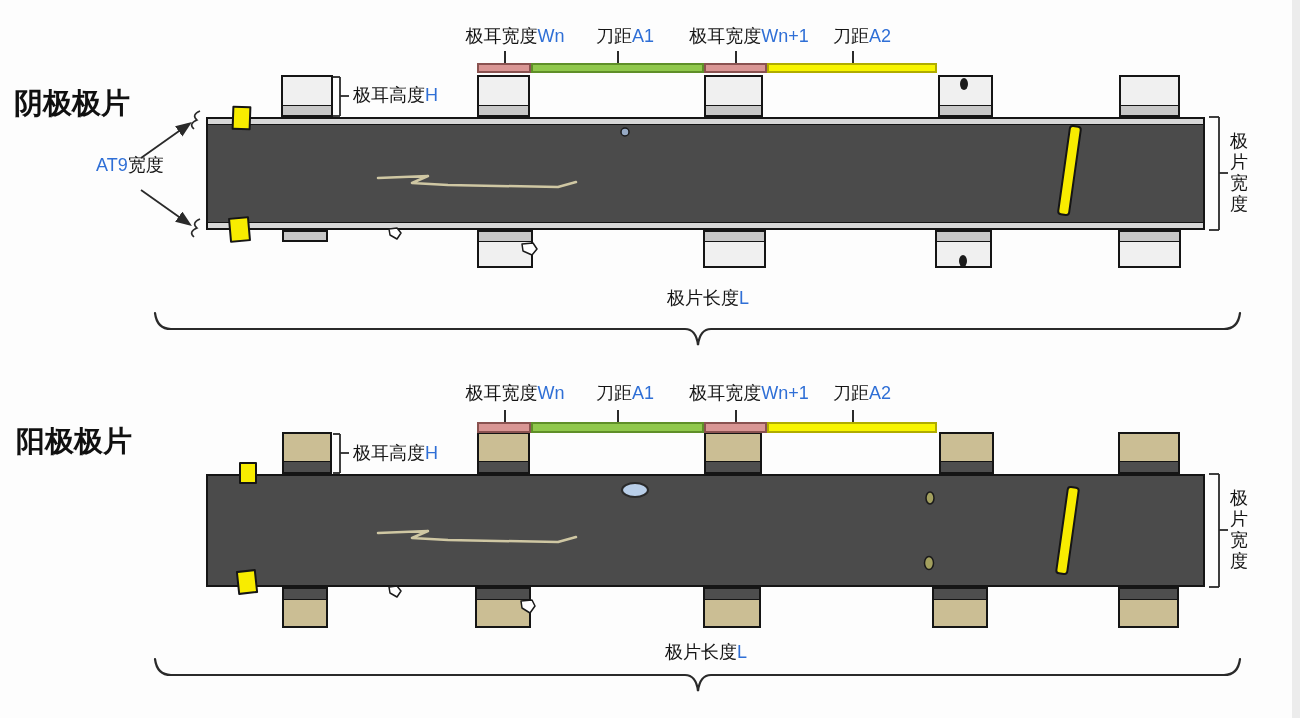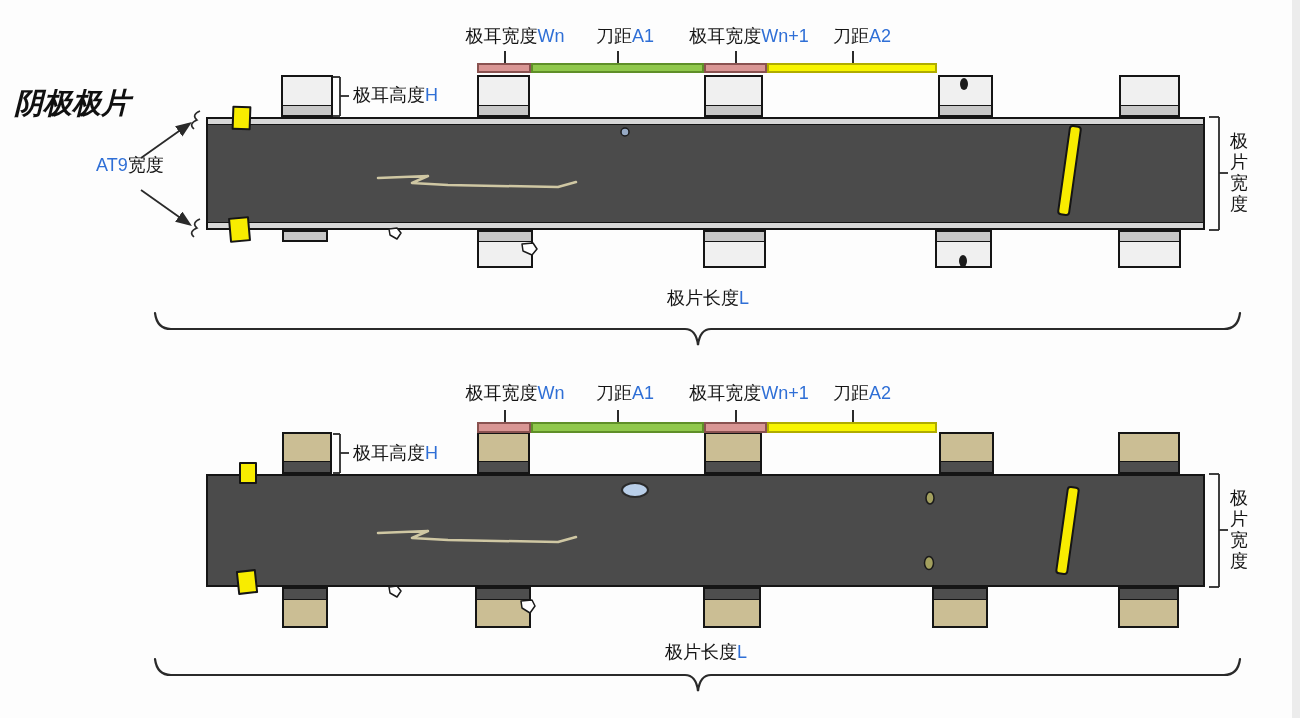--- a/index.html
+++ b/index.html
@@ -10,21 +10,21 @@
   .lbl{font-size:18px;line-height:21px;color:#151515;white-space:nowrap;}
   .lbl .var{color:var(--blue,#2f6fd6);}
   section{position:absolute;left:0;top:0;width:100%;height:100%;}
   svg{position:absolute;left:0;top:0;pointer-events:none;}
 </style>
 </head>
 <body>
 
 <div id="canvas">
   <section>
-    <h2 class="abs title" style="left: 14px; top: 60px; font-style: italic;">阴极极片</h2>
+    <h2 class="abs title" style="left: 14px; top: 60px;">阴极极片</h2>
   <div class="abs" style="left: 281px; top: 75px; width: 52px; height: 42px; background: rgb(240, 240, 240); border: 2px solid rgb(21, 21, 21);">
         <div class="abs" style="left: 0px; right: 0px; bottom: 0px; height: 10px; background: rgb(199, 199, 199); border-top: 1.5px solid rgb(21, 21, 21);"></div>
       </div>
       <div class="abs" style="left: 477px; top: 75px; width: 53px; height: 42px; background: rgb(240, 240, 240); border: 2px solid rgb(21, 21, 21);">
         <div class="abs" style="left: 0px; right: 0px; bottom: 0px; height: 10px; background: rgb(199, 199, 199); border-top: 1.5px solid rgb(21, 21, 21);"></div>
       </div>
       <div class="abs" style="left: 704px; top: 75px; width: 59px; height: 42px; background: rgb(240, 240, 240); border: 2px solid rgb(21, 21, 21);">
         <div class="abs" style="left: 0px; right: 0px; bottom: 0px; height: 10px; background: rgb(199, 199, 199); border-top: 1.5px solid rgb(21, 21, 21);"></div>
       </div>
       <div class="abs" style="left: 938px; top: 75px; width: 55px; height: 42px; background: rgb(240, 240, 240); border: 2px solid rgb(21, 21, 21);">
@@ -95,20 +95,21 @@
         <path d="M200,219 q-9,4 -3,9 q-9,4 -3,9" fill="none" stroke="#2a2a2a" stroke-width="1.6"></path>
         <ellipse cx="625" cy="132" rx="4" ry="4" fill="#96a9c4" stroke="#1a1a1a" stroke-width="1.5"></ellipse>
         <path d="M378,178 L428,176 L412,183 L448,185 L558,187 L576,182" fill="none" stroke="#cfc7a3" stroke-width="2.5" stroke-linejoin="round" stroke-linecap="round"></path>
         <path d="M389,229 L397,228 L401,233 L397,239 L390,235 Z" fill="#ffffff" stroke="#1a1a1a" stroke-width="1.5" stroke-linejoin="round" stroke-linecap="round"></path>
         <path d="M522,244 L533,243 L537,249 L532,255 L523,251 Z" fill="#ffffff" stroke="#1a1a1a" stroke-width="1.5" stroke-linejoin="round" stroke-linecap="round"></path>
         <ellipse cx="964" cy="84" rx="4" ry="6" fill="#1c1c1c" stroke="none" stroke-width="0"></ellipse>
         <ellipse cx="963" cy="261" rx="4" ry="6" fill="#1c1c1c" stroke="none" stroke-width="0"></ellipse>
       </svg>
     </section>
   <section>
+    <h2 class="abs title" style="left: 16px; top: 398px;">阳极极片</h2>
   <div class="abs" style="left: 282px; top: 432px; width: 50px; height: 42px; background: rgb(203, 190, 148); border: 2px solid rgb(21, 21, 21);">
         <div class="abs" style="left: 0px; right: 0px; bottom: 0px; height: 11px; background: rgb(78, 78, 78); border-top: 1.5px solid rgb(21, 21, 21);"></div>
       </div>
       <div class="abs" style="left: 477px; top: 432px; width: 53px; height: 42px; background: rgb(203, 190, 148); border: 2px solid rgb(21, 21, 21);">
         <div class="abs" style="left: 0px; right: 0px; bottom: 0px; height: 11px; background: rgb(78, 78, 78); border-top: 1.5px solid rgb(21, 21, 21);"></div>
       </div>
       <div class="abs" style="left: 704px; top: 432px; width: 58px; height: 42px; background: rgb(203, 190, 148); border: 2px solid rgb(21, 21, 21);">
         <div class="abs" style="left: 0px; right: 0px; bottom: 0px; height: 11px; background: rgb(78, 78, 78); border-top: 1.5px solid rgb(21, 21, 21);"></div>
       </div>
       <div class="abs" style="left: 939px; top: 432px; width: 55px; height: 42px; background: rgb(203, 190, 148); border: 2px solid rgb(21, 21, 21);">

